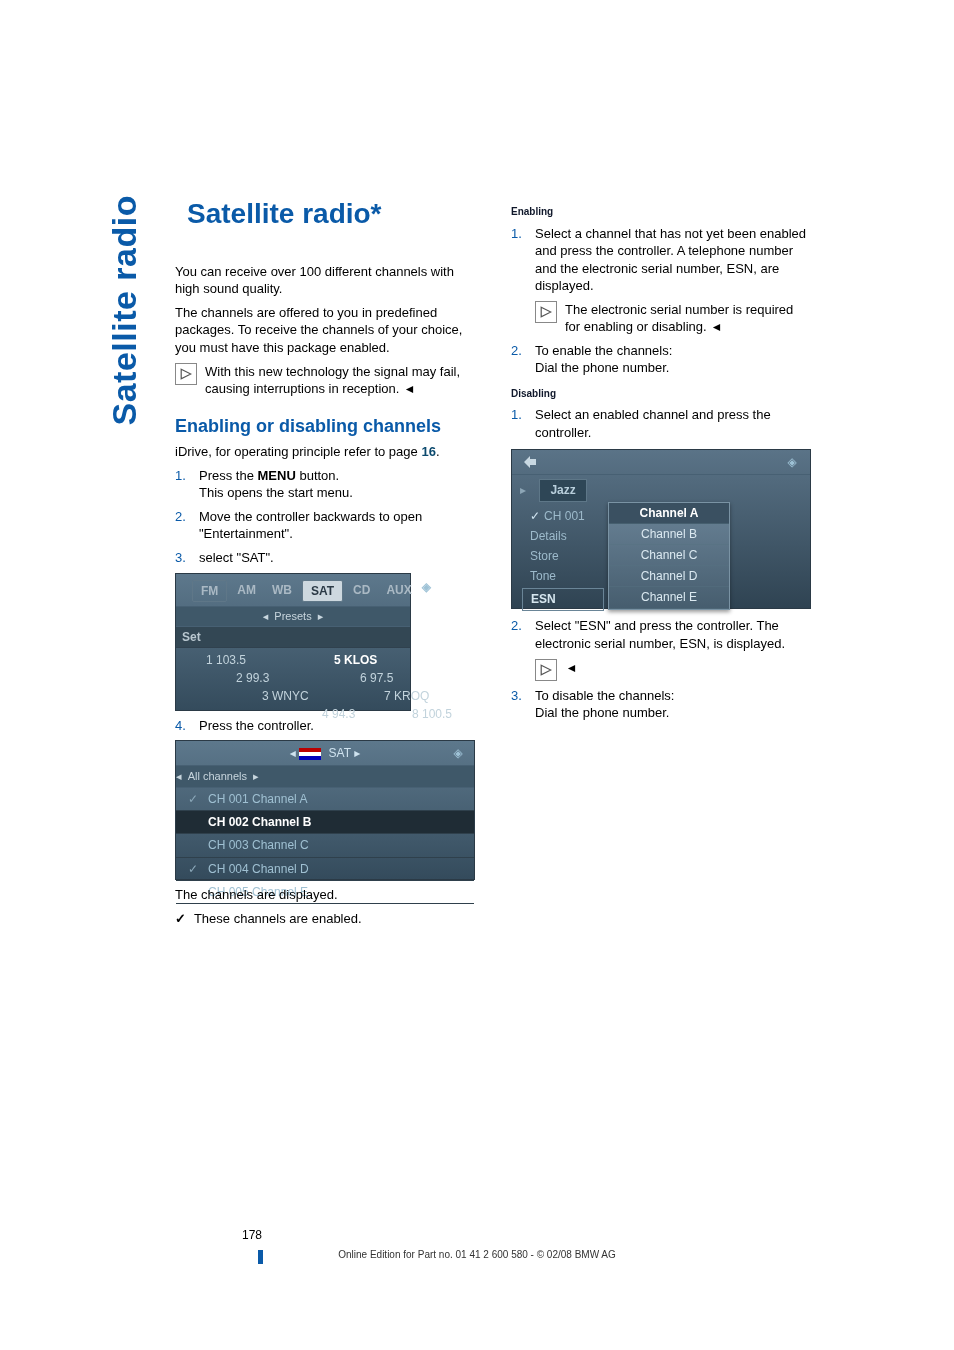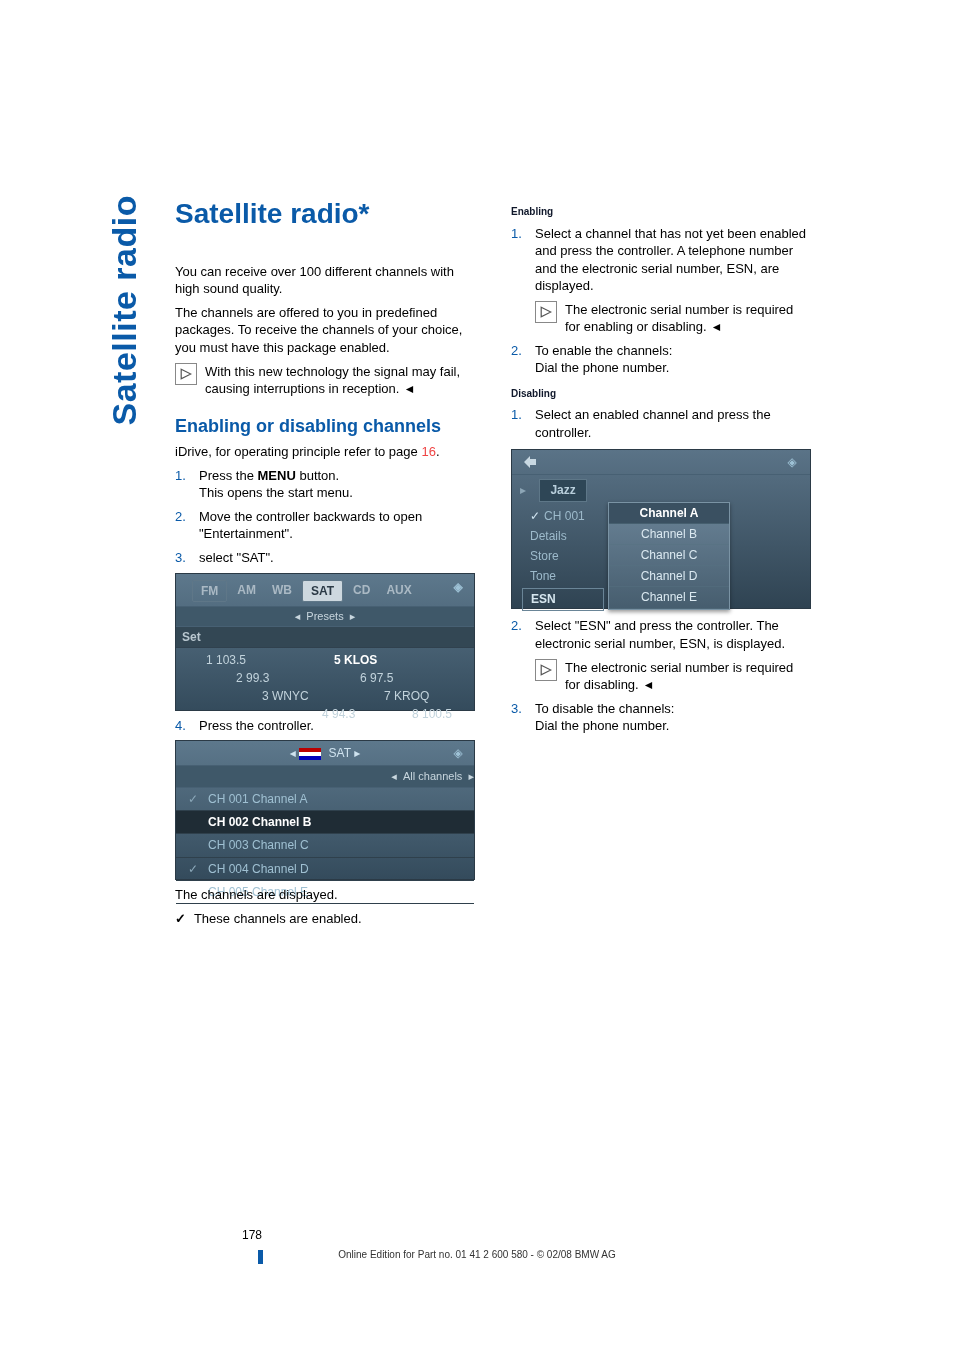--- a/index.html
+++ b/index.html
@@ -36,37 +36,37 @@
   }
   .col {
     width: 300px;
     font-size: 13px;
     line-height: 1.35;
   }
   h1.title {
     font-size: 28px;
     color: #0a5aa8;
     font-weight: bold;
-    margin: 0 0 30px 0;
+    margin: 0 0 30px 12px;
   }
   h2.section {
     font-size: 18px;
     color: #0a5aa8;
     font-weight: bold;
     margin: 18px 0 6px 0;
     line-height: 1.2;
   }
   h3.sub {
     font-size: 10px;
     color: #0f172a;
     font-weight: bold;
     margin: 10px 0 4px 0;
   }
   p { margin: 6px 0; }
-  .link { color: #ef4444; }
+  .link { color: #0c4a6e; font-weight: bold; }
   ol.steps {
     list-style: none;
     padding: 0;
     margin: 6px 0;
   }
   ol.steps > li {
     display: flex;
     gap: 10px;
     margin: 6px 0;
   }
@@ -93,21 +93,21 @@
     box-sizing: border-box;
   }
   .tri-icon svg { width: 12px; height: 12px; }
   .end-mark {
     display: inline-block;
     margin-left: 2px;
   }
   .end-mark svg { width: 9px; height: 9px; vertical-align: middle; }
 
   .screenshot-a {
-    width: 300px;
+    width: 236px;
     height: 138px;
     background: linear-gradient(#5d788c, #344b5c);
     color: #cfe3ef;
     font-size: 12px;
     margin: 6px 0 6px 0;
     position: relative;
     border: 1px solid #2b3a46;
     box-sizing: border-box;
   }
   .sa-tabs {
@@ -170,21 +170,21 @@
     position: relative;
   }
   .sb-head .flag {
     display: inline-block;
     width: 22px; height: 12px;
     background: linear-gradient(#b00 33%, #fff 33% 66%, #00b 66%);
     vertical-align: middle;
     margin-right: 4px;
   }
   .sb-all {
-    text-align: right;
+    text-align: left;
     font-size: 11px;
     color: #c8d6de;
     padding: 3px 0;
     border-bottom: 1px solid #476073;
     background: #3f5869;
   }
   .sb-row {
     display: flex;
     align-items: center;
     gap: 8px;
@@ -510,21 +510,20 @@
           <span>Select "ESN" and press the controller. The electronic serial number, ESN, is displayed.</span>
         </li>
       </ol>
       <div class="triangle-note nested">
         <span class="tri-icon">
           <svg viewBox="0 0 10 10">
               <polygon points="1,1 9,5 1,9" fill="none" stroke="#555" stroke-width="1"></polygon>
             </svg>
         </span>
         <span>
-          <span>The electronic serial number is required for disabling.</span>
           <span class="end-mark"><svg viewBox="0 0 10 10">
                 <polygon points="9,1 1,5 9,9" fill="#000"></polygon>
               </svg></span>
         </span>
       </div>
       <ol class="steps">
         <li>
           <span class="num">3.</span>
           <span>
             <span>To disable the channels:</span><br>

